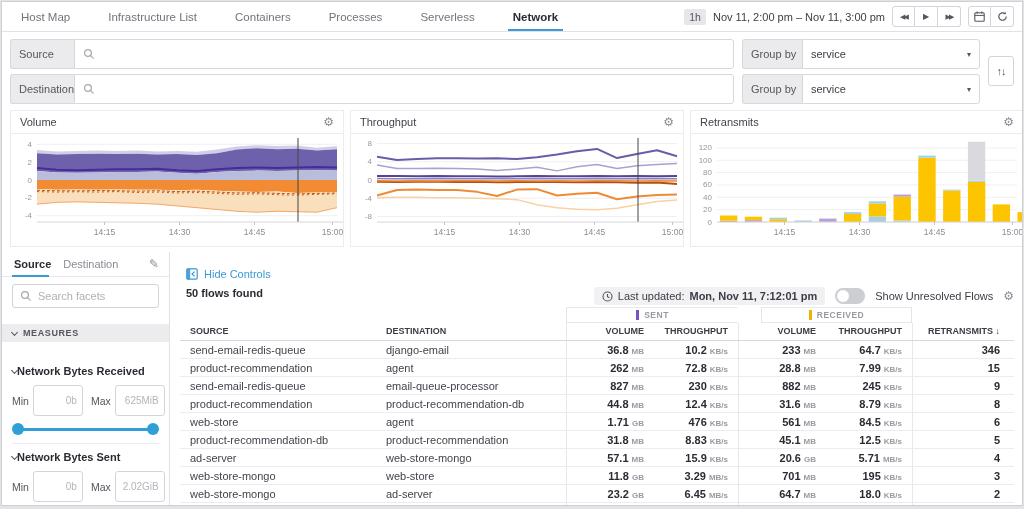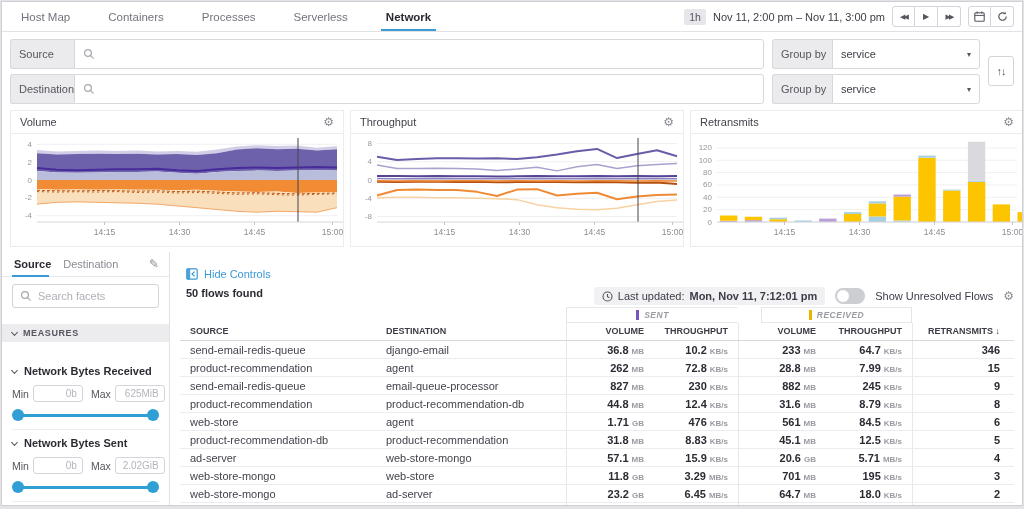--- a/index.html
+++ b/index.html
@@ -29,21 +29,21 @@
   
   .filters { position:relative; margin:7px 8px 6px 8px; padding-right:34px; }
   .filter-row { display:flex; height:30px; margin-bottom:5px; }
   .flabel { width:64px; background:#ebebee; border:1px solid #d8d8dc; border-right:none;
     border-radius:3px 0 0 3px; font-size:11px; color:#55555e; display:flex; align-items:center; padding-left:8px; }
   .fsearch { flex:1; border:1px solid #d8d8dc; border-radius:0 3px 3px 0; display:flex; align-items:center;
     padding-left:8px; background:#fff; }
   .fsearch input { border:none; outline:none; flex:1; font-size:11px; margin-left:6px; color:#3c3c46; }
   .gb-label { width:60px; margin-left:8px; background:#ebebee; border:1px solid #d8d8dc; border-right:none;
     border-radius:3px 0 0 3px; font-size:11px; color:#55555e; display:flex; align-items:center; padding-left:8px; }
-  .gb-select { width:148px; border:1px solid #d8d8dc; border-radius:0 3px 3px 0; background:#fff;
+  .gb-select { width:178px; border:1px solid #d8d8dc; border-radius:0 3px 3px 0; background:#fff;
     font-size:11px; color:#3c3c46; display:flex; align-items:center; padding:0 8px; cursor:pointer; }
   .gb-select .caret { margin-left:auto; font-size:8px; color:#55555e; }
   .swap-btn { position:absolute; right:0; top:17px; width:26px; height:30px; background:#fff;
     border:1px solid #d4d4da; border-radius:3px; color:#55555e; font-size:11px; cursor:pointer;
     display:flex; align-items:center; justify-content:center; letter-spacing:-1px; }
 
   
   .charts { display:flex; gap:6px; margin:0 8px; }
   .card { flex:1; border:1px solid #ececf0; background:#fff; }
   .card-head { display:flex; align-items:center; height:23px; padding:0 9px; border-bottom:1px solid #ececf0; }
@@ -60,24 +60,24 @@
   .s-tab.active:after { content:""; position:absolute; left:0; right:12px; bottom:-1px; height:2px; background:#3b99d6; }
   .s-edit { margin-left:auto; color:#8a8a92; font-size:12px; cursor:pointer; }
   .s-search { margin:7px 0 6px; height:24px; border:1px solid #d4d4da; border-radius:3px; display:flex; align-items:center; padding:0 7px; }
   .s-search input { border:none; outline:none; flex:1; margin-left:6px; font-size:11px; color:#3c3c46; width:90%; }
   .s-search input::placeholder { color:#b0b0b8; }
   .m-head { margin:16px -10px; background:#ececef; padding:4px 10px; font-size:9px; font-weight:700;
     letter-spacing:.6px; color:#55555e; display:flex; align-items:center; gap:6px; cursor:pointer; }
   .chev { width:5px; height:5px; border-left:1.4px solid #55555e; border-bottom:1.4px solid #55555e;
     transform:rotate(-45deg); display:inline-block; flex-shrink:0; margin-top:-2px; }
   .measure { padding:7px 0 8px; border-bottom:1px solid #ececf0; }
-  .m-title { font-size:11px; font-weight:700; color:#2b2b33; display:flex; align-items:center; gap:7px; cursor:pointer; }
+  .m-title { font-size:11px; font-weight:700; color:#2b2b33; display:flex; align-items:center; cursor:pointer; }
   .m-range { display:flex; align-items:center; gap:4px; margin:8px 0 7px; }
   .m-range label { font-size:10.5px; color:#55555e; }
-  .m-range input { width:50px; height:17px; border:1px solid #d4d4da; border-radius:3px; text-align:right;
+  .m-range input { width:50px; height:31px; border:1px solid #d4d4da; border-radius:3px; text-align:right;
     font-size:10px; padding:0 5px; color:#3c3c46; outline:none; }
   .m-range input::placeholder { color:#b4b4bc; }
   .m-slider { position:relative; height:12px; margin:2px 2px 0; }
   .m-slider .track { position:absolute; top:5px; left:0; right:0; height:3px; background:#2f9fd6; border-radius:2px; }
   .m-slider .handle { position:absolute; top:0; width:12px; height:12px; border-radius:50%; background:#2f9fd6; cursor:pointer; }
   .m-slider .handle.l { left:-2px; } .m-slider .handle.r { right:-2px; }
 
   
   .main { flex:1; padding:0 8px 0 10px; overflow:hidden; }
   .hide-controls { display:flex; align-items:center; gap:6px; color:#3b99d6; font-size:11px; margin:16px 0 7px 6px; cursor:pointer; }
@@ -86,21 +86,21 @@
   .tt-right { margin-left:auto; display:flex; align-items:center; gap:10px; }
   .lu-pill { background:#f1f1f4; border-radius:3px; padding:3px 8px; display:flex; align-items:center; gap:5px; font-size:11px; color:#3c3c46; }
   .lu-pill b { font-weight:700; }
   .toggle { width:30px; height:16px; border-radius:8px; background:#cdcdd4; position:relative; cursor:pointer; flex-shrink:0; }
   .toggle .knob { position:absolute; left:2px; top:2px; width:12px; height:12px; border-radius:50%; background:#fff; }
   .tt-label { font-size:11px; color:#3c3c46; white-space:nowrap; }
 
   .grid { display:grid; grid-template-columns:196px 190px 88px 84px 88px 86px 1fr; }
   .thead-groups .gh { display:flex; align-items:center; justify-content:center; height:16px;
     font-size:8.5px; font-weight:700; letter-spacing:.5px; color:#9a9aa2; }
-  .gh-sent,.gh-recv { border-left:1px solid #e4e4e8; border-top:1px solid #e8e8ec; border-bottom:1px solid #e8e8ec;font-style:italic; }
+  .gh-sent,.gh-recv { border-left:1px solid #e4e4e8; border-top:1px solid #e8e8ec; border-bottom:1px solid #e8e8ec; }
   .gh-recv { border-right:1px solid #e4e4e8;margin-left:23px; }
   .gh-last { border-left:none; }
   .gbar { width:3px; height:10px; margin-right:5px; }
   .gbar.sent { background:#7a52c2; } .gbar.recv { background:#edb301; }
   .thead-cols { border-bottom:1px solid #d8d8dc; }
   .th { font-size:9px; font-weight:700; color:#3c3c46; padding:3px 10px 4px; cursor:pointer; white-space:nowrap; }
   .th.num { text-align:right; }
   .th.c3,.tr .c3 { border-left:1px solid #e8e8ec; }
   .th.c5,.tr .c5 { border-left:1px solid #e8e8ec; }
   .th.c7,.tr .c7 { border-left:1px solid #e8e8ec; }
@@ -112,20 +112,21 @@
   .td.ret { text-align:right; font-weight:700; color:#2b2b33; padding-right:14px; }
 </style>
 </head>
 <body>
 
 <div class="app">
 
   <header class="topnav">
     <nav id="nav-tabs">
         <div class="tab">Host Map</div>
+        <div class="tab">Infrastructure List</div>
         <div class="tab">Containers</div>
         <div class="tab">Processes</div>
         <div class="tab">Serverless</div>
         <div class="tab active">Network</div>
       </nav>
     <div class="nav-right">
       <span class="badge">1h</span>
       <span class="range">Nov 11, 2:00 pm – Nov 11, 3:00 pm</span>
       <div class="btn-group">
         <button>

